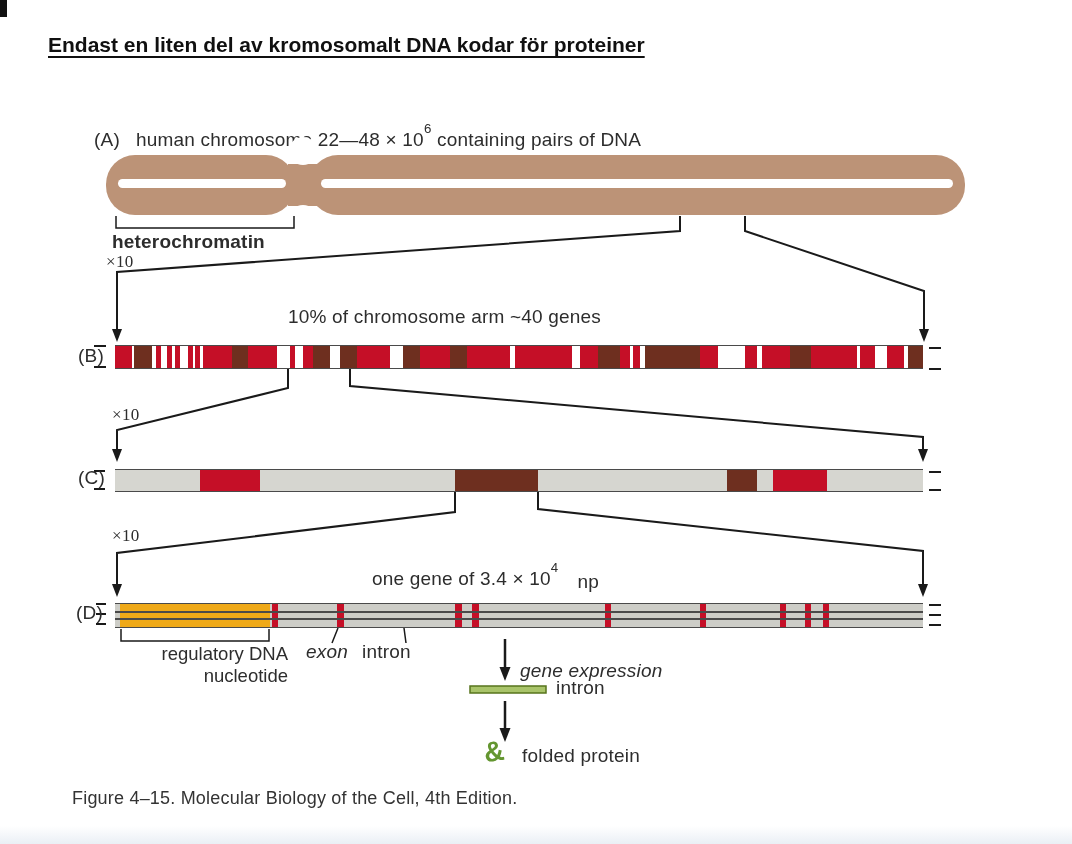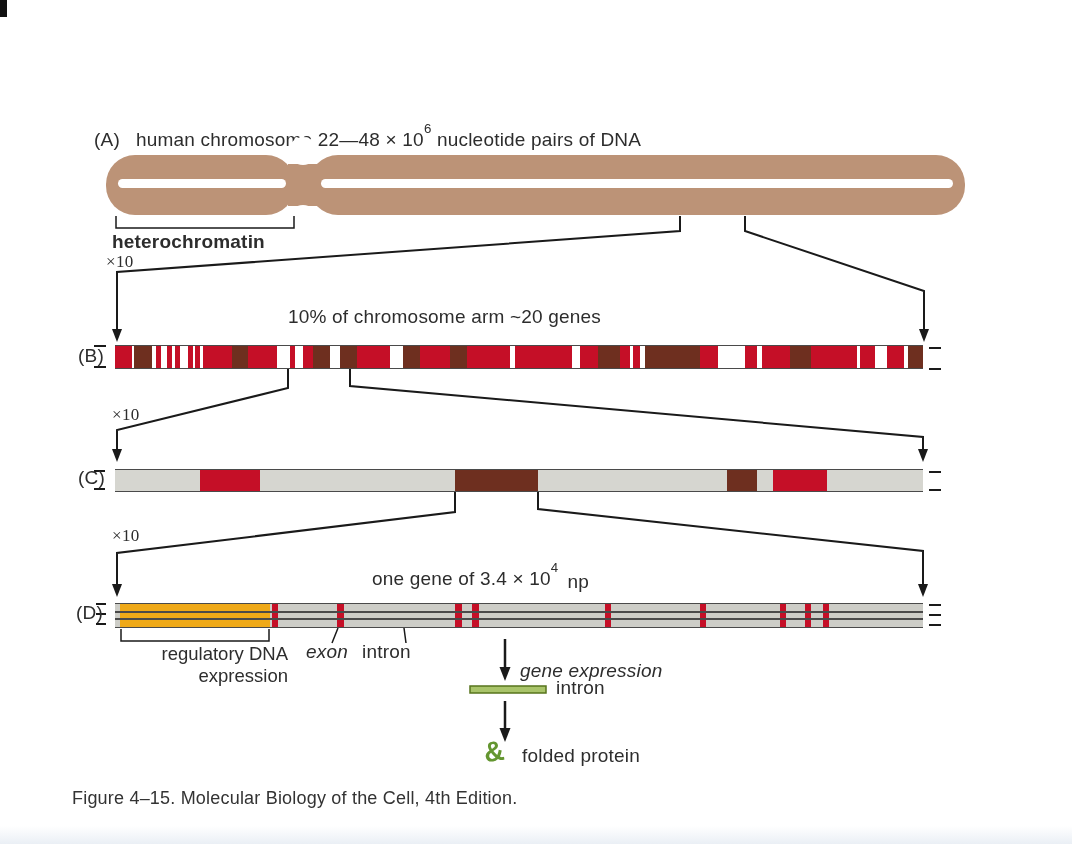--- a/index.html
+++ b/index.html
@@ -5,21 +5,21 @@
   html,body{margin:0;padding:0;background:#ffffff;}
   #fig{position:relative;width:1072px;height:844px;background:#ffffff;overflow:hidden;
        font-family:"Liberation Sans","DejaVu Sans",sans-serif;color:#2d2d2d;}
   .abs{position:absolute;}
   .corner{left:0;top:0;width:7px;height:17px;background:#111;}
   .title{left:48px;top:33px;font-size:21px;font-weight:700;color:#101010;
          text-decoration:underline;text-underline-offset:4px;text-decoration-thickness:1.5px;}
   .hA{left:94px;top:127px;font-size:19px;letter-spacing:.2px;white-space:pre;}
   .hA .plab{margin-right:16px;}
   sup.s6{font-size:70%;position:relative;top:-6px;}
-  .np{position:relative;top:3px;margin-left:9px;}
+  .np{position:relative;top:3px;margin-left:19px;}
   .lbl{font-size:19px;letter-spacing:.2px;white-space:pre;}
   .x10{font-size:17px;letter-spacing:.3px;font-family:Liberation Serif, serif;}
   .bar{left:115px;width:808px;border-top:1.5px solid #4a4a4a;border-bottom:1.5px solid #4a4a4a;}
   #bar-b{top:345px;height:22px;background:#ffffff;}
   #bar-c{top:469px;height:21px;}
   #bar-d{top:603px;height:23px;}
   .seg{position:absolute;top:0;height:100%;z-index:1;}
   .dline{position:absolute;left:0;width:100%;height:1.5px;background:#4a4a4a;z-index:2;}
   .reg{left:103px;top:643px;width:185px;text-align:right;font-size:18.5px;line-height:22px;}
   .caption{left:72px;top:788px;font-size:18px;color:#333;letter-spacing:.2px;}
@@ -27,22 +27,23 @@
   .strip{left:0;top:826px;width:1072px;height:18px;background:linear-gradient(#ffffff,#eaeff5);}
   svg{position:absolute;left:0;top:0;}
 </style>
 </head>
 <body>
 
 <div id="fig">
 
   <div class="abs corner"></div>
 
+  <div class="abs title">Endast en liten del av kromosomalt DNA kodar för proteiner</div>
 
-  <div class="abs hA"><span class="plab">(A)</span><span>human chromosome 22—48 × 10</span><sup class="s6">6</sup><span> nucleotide pairs of DNA</span></div>
+  <div class="abs hA"><span class="plab">(A)</span><span>human chromosome 22—48 × 10</span><sup class="s6">6</sup><span> containing pairs of DNA</span></div>
 
   <svg width="1072" height="844" viewBox="0 0 1072 844">
     <g>
       <rect x="106" y="155" width="189" height="60" rx="29" fill="#bc9377"></rect>
       <rect x="309" y="155" width="656" height="60" rx="29" fill="#bc9377"></rect>
       <rect x="288" y="164" width="30" height="42" fill="#bc9377"></rect>
       <circle cx="303" cy="151" r="14" fill="#ffffff"></circle>
       <circle cx="303" cy="219" r="14" fill="#ffffff"></circle>
       <rect x="118" y="179" width="168" height="9" rx="4.5" fill="#ffffff"></rect>
       <rect x="321" y="179" width="632" height="9" rx="4.5" fill="#ffffff"></rect>
@@ -92,21 +93,21 @@
 
     <rect x="470" y="686" width="76" height="7" stroke-width="1.5" fill="#a9c46a" stroke="#57741d"></rect>
 
     <line x1="505" y1="701" x2="505" y2="729" stroke-width="2.5" stroke="#1a1a1a"></line>
     <polygon points="499.5,728 510.5,728 505,742" fill="#1a1a1a"></polygon>
   </svg>
 
   <div class="abs lbl" style="left:112px;top:231px;font-weight:bold;">heterochromatin</div>
   <div class="abs x10" style="left:106px;top:252px;">×10</div>
 
-  <div class="abs lbl" style="left:288px;top:306px;">10% of chromosome arm ~20 genes</div>
+  <div class="abs lbl" style="left:288px;top:306px;">10% of chromosome arm ~40 genes</div>
   <div class="abs lbl" style="left:78px;top:345px;">(B)</div>
   <div id="bar-b" class="abs bar">
       <div class="seg" style="left: 0%; width: 2.1%; background: rgb(197, 15, 39);"></div>
       <div class="seg" style="left: 2.4%; width: 2.2%; background: rgb(110, 47, 31);"></div>
       <div class="seg" style="left: 5.1%; width: 0.6%; background: rgb(197, 15, 39);"></div>
       <div class="seg" style="left: 6.4%; width: 0.7%; background: rgb(197, 15, 39);"></div>
       <div class="seg" style="left: 7.4%; width: 0.7%; background: rgb(197, 15, 39);"></div>
       <div class="seg" style="left: 9%; width: 0.7%; background: rgb(197, 15, 39);"></div>
       <div class="seg" style="left: 9.9%; width: 0.6%; background: rgb(197, 15, 39);"></div>
       <div class="seg" style="left: 10.9%; width: 3.6%; background: rgb(197, 15, 39);"></div>
@@ -159,21 +160,21 @@
       <div class="seg" style="left: 44.2%; width: 0.8%; background: rgb(197, 15, 39);"></div>
       <div class="seg" style="left: 60.6%; width: 0.8%; background: rgb(197, 15, 39);"></div>
       <div class="seg" style="left: 72.4%; width: 0.8%; background: rgb(197, 15, 39);"></div>
       <div class="seg" style="left: 82.3%; width: 0.8%; background: rgb(197, 15, 39);"></div>
       <div class="seg" style="left: 85.4%; width: 0.8%; background: rgb(197, 15, 39);"></div>
       <div class="seg" style="left: 87.6%; width: 0.8%; background: rgb(197, 15, 39);"></div>
     </div>
 
   <div class="abs reg">
     <div>regulatory DNA</div>
-    <div>expression</div>
+    <div>nucleotide</div>
   </div>
   <div class="abs lbl" style="left:306px;top:641px;font-style:italic;">exon</div>
   <div class="abs lbl" style="left:362px;top:641px;">intron</div>
   <div class="abs lbl" style="left:520px;top:660px;font-style:italic;">gene expression</div>
   <div class="abs lbl" style="left:556px;top:677px;">intron</div>
   <div class="abs glyph" id="fold-glyph" style="color: rgb(100, 150, 48);">&amp;</div>
   <div class="abs lbl" style="left:522px;top:745px;">folded protein</div>
 
   <div class="abs caption">Figure 4–15. Molecular Biology of the Cell, 4th Edition.</div>
   <div class="abs strip"></div>

